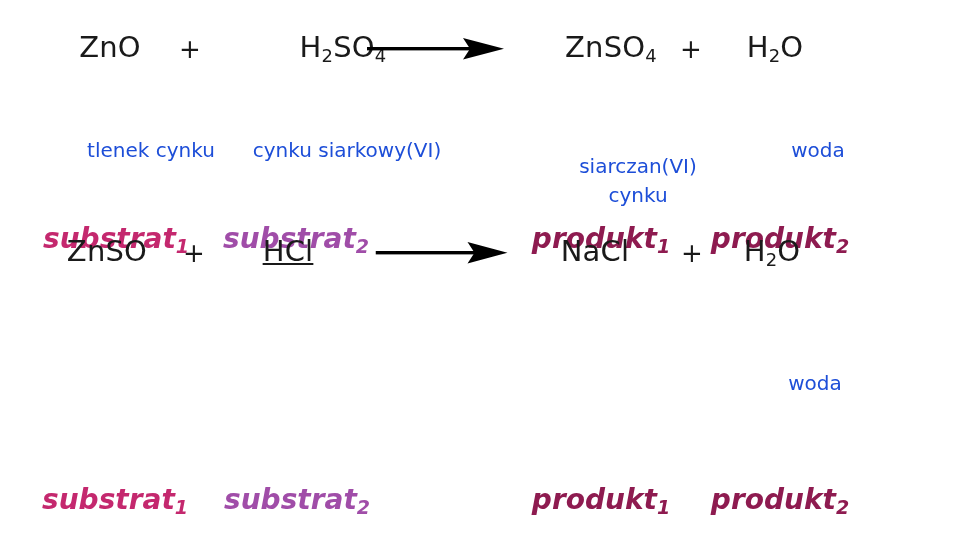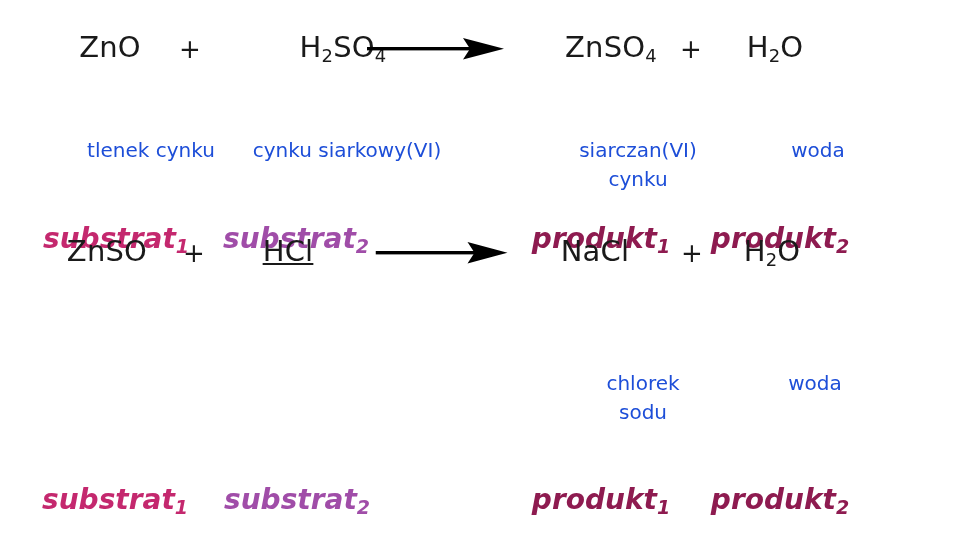--- a/index.html
+++ b/index.html
@@ -125,21 +125,21 @@
     <span class="plus" style="left:691px; top:2px;">+</span>
 
     <span class="formula" style="left:775px; top:0;">H<sub>2</sub>O</span>
   </div>
 
   <div class="names-row">
     <span class="name" style="left:107px; top:56px;">tlenek cynku</span>
 
     <span class="name" style="left:303px; top:56px;">cynku siarkowy(VI)</span>
 
-    <span class="name" style="left:594px; top:56px;">siarczan(VI) cynku</span>
+    <span class="name" style="left:594px; top:72px;">siarczan(VI) cynku</span>
 
     <span class="name" style="left:774px; top:56px;">woda</span>
   </div>
 
   <div class="roles-row">
     <span class="role" style="left:116px; top:105px; color:#c4286e;">substrat<sub>1</sub></span>
 
     <span class="role" style="left:296px; top:105px; color:#a04da8;">substrat<sub>2</sub></span>
 
     <span class="role" style="left:601px; top:105px; color:#8e1b50;">produkt<sub>1</sub></span>
@@ -167,21 +167,20 @@
     <span class="formula" style="left:595px; top:0;">NaCl</span>
 
     <span class="plus" style="left:692px; top:2px;">+</span>
 
     <span class="formula" style="left:772px; top:0;">H<sub>2</sub>O</span>
   </div>
 
   <div class="names-row">
 
 
-    <span class="name" style="left:599px; top:85px;">chlorek sodu</span>
 
     <span class="name" style="left:771px; top:85px;">woda</span>
   </div>
 
   <div class="roles-row">
     <span class="role" style="left:115px; top:162px; color:#c4286e;">substrat<sub>1</sub></span>
 
     <span class="role" style="left:297px; top:162px; color:#a04da8;">substrat<sub>2</sub></span>
 
     <span class="role" style="left:601px; top:162px; color:#8e1b50;">produkt<sub>1</sub></span>

